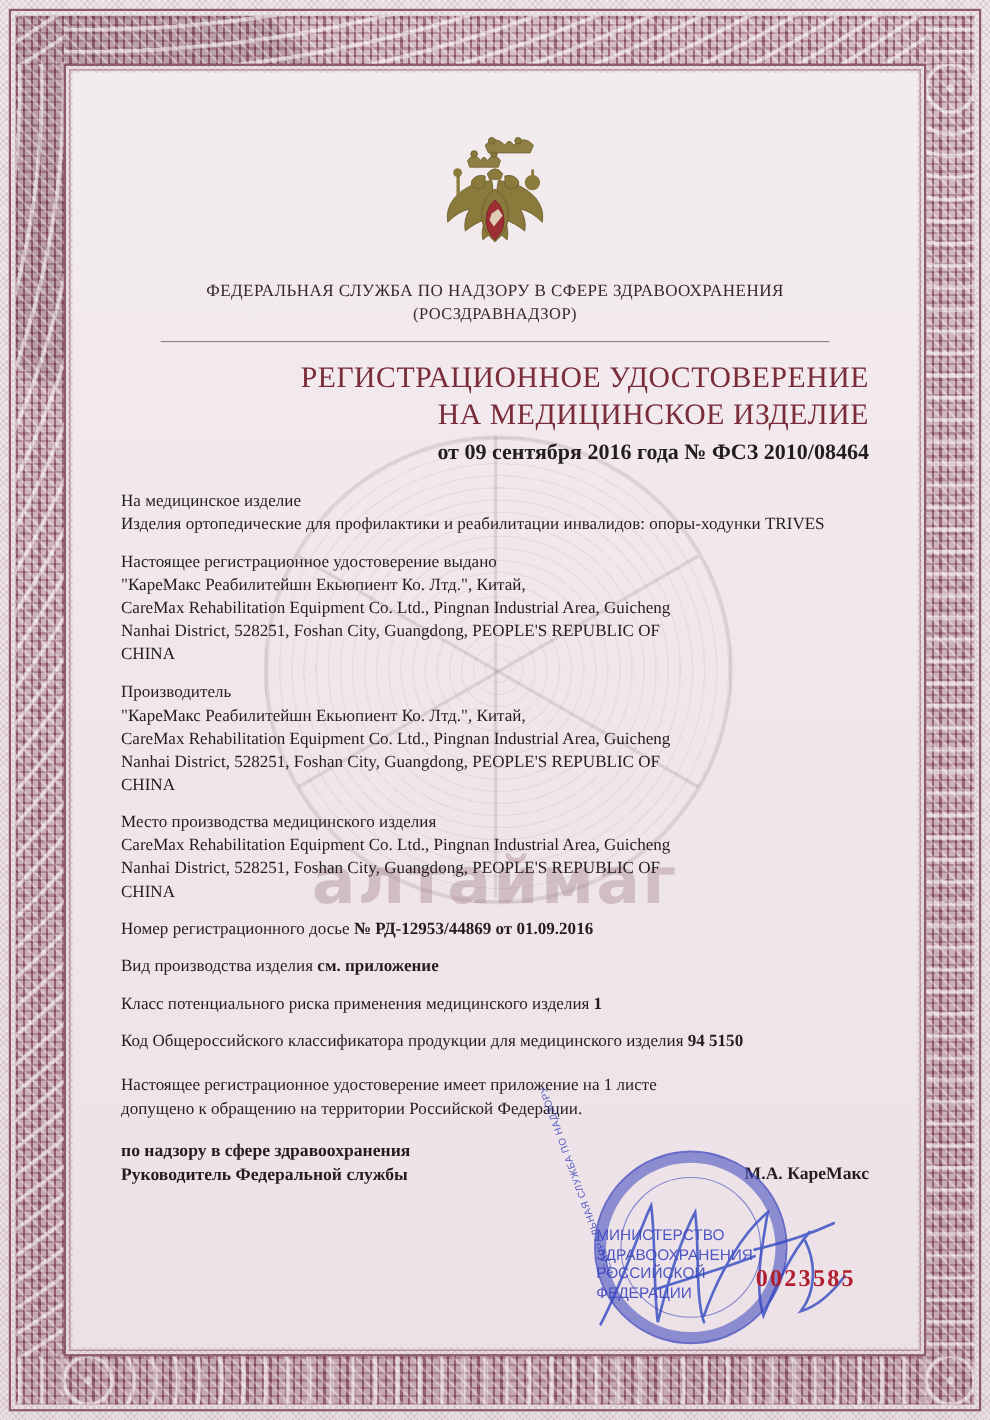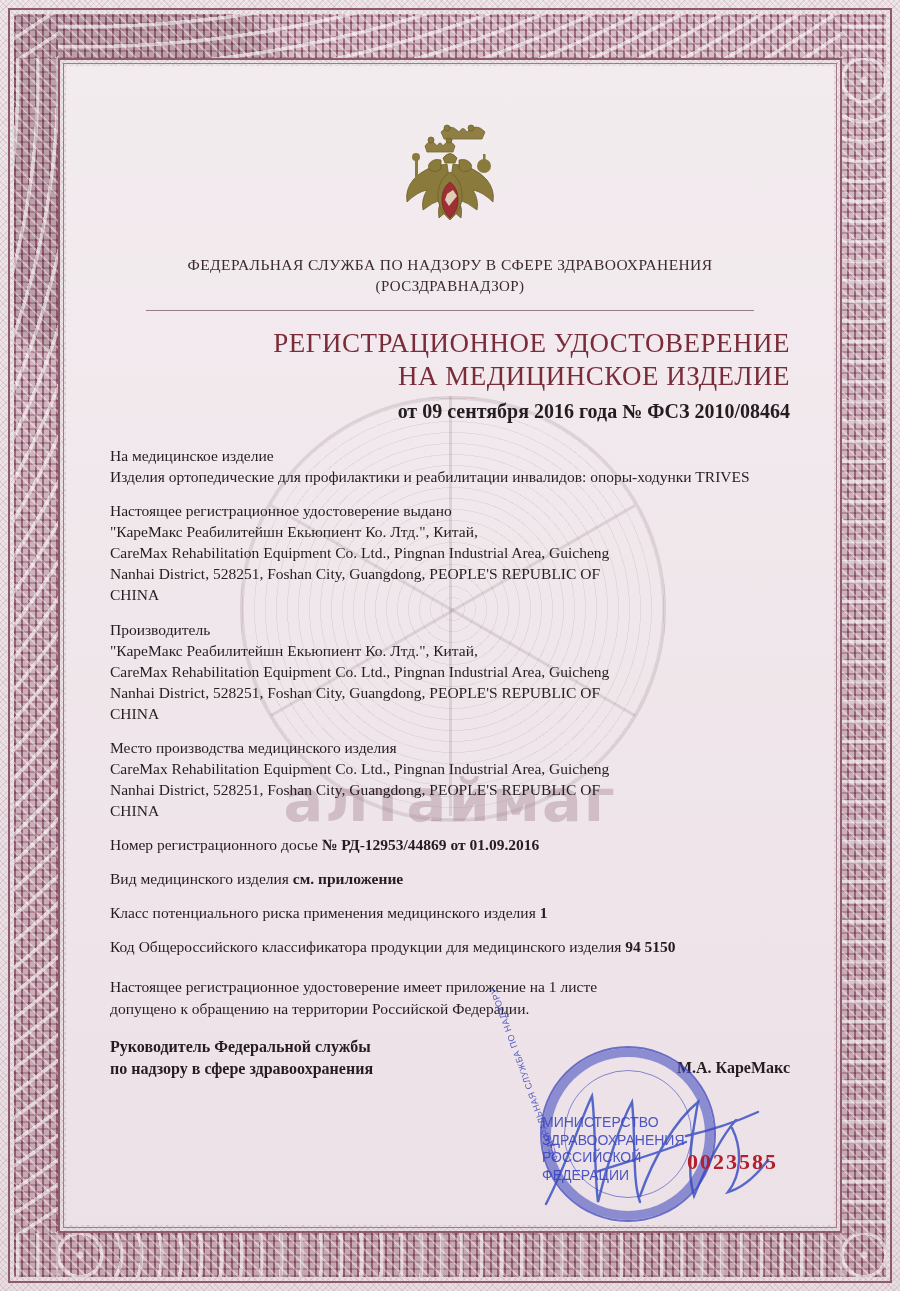--- a/index.html
+++ b/index.html
@@ -391,43 +391,43 @@
             <span class="para-line">CHINA</span>
           </div>
         </div>
 
         <div class="block">
           <span class="label">Номер регистрационного досье</span>
           <span class="inline-bold">№ РД-12953/44869 от 01.09.2016</span>
         </div>
 
         <div class="block">
-          <span class="label">Вид медицинского изделия</span>
+          <span class="label">Вид производства изделия</span>
           <span class="inline-bold">см. приложение</span>
         </div>
 
         <div class="block">
           <span class="label">Класс потенциального риска применения медицинского изделия</span>
           <span class="inline-bold">1</span>
         </div>
 
         <div class="block">
           <span class="label">Код Общероссийского классификатора продукции для медицинского изделия</span>
           <span class="inline-bold">94 5150</span>
         </div>
 
         <div class="footer-note">
           <div>Настоящее регистрационное удостоверение имеет приложение на 1 листе</div>
           <div>допущено к обращению на территории Российской Федерации.</div>
         </div>
 
         <div class="signature-row">
           <div class="sig-left">
+            <div>по надзору в сфере здравоохранения</div>
             <div>Руководитель Федеральной службы</div>
-            <div>по надзору в сфере здравоохранения</div>
           </div>
           <div class="sig-name">М.А. КареМакс</div>
         </div>
 
       </div>
     </div>
 
     <svg class="handsign" viewBox="0 0 260 150" aria-hidden="true">
       <g fill="none" stroke="#3b52c4" stroke-width="2.4" stroke-linecap="round" opacity="0.85">
         <path d="M10 128 C 30 90, 46 40, 56 20 C 60 50, 58 95, 62 126 C 70 92, 84 48, 96 26 C 100 62, 96 104, 104 126"></path>

